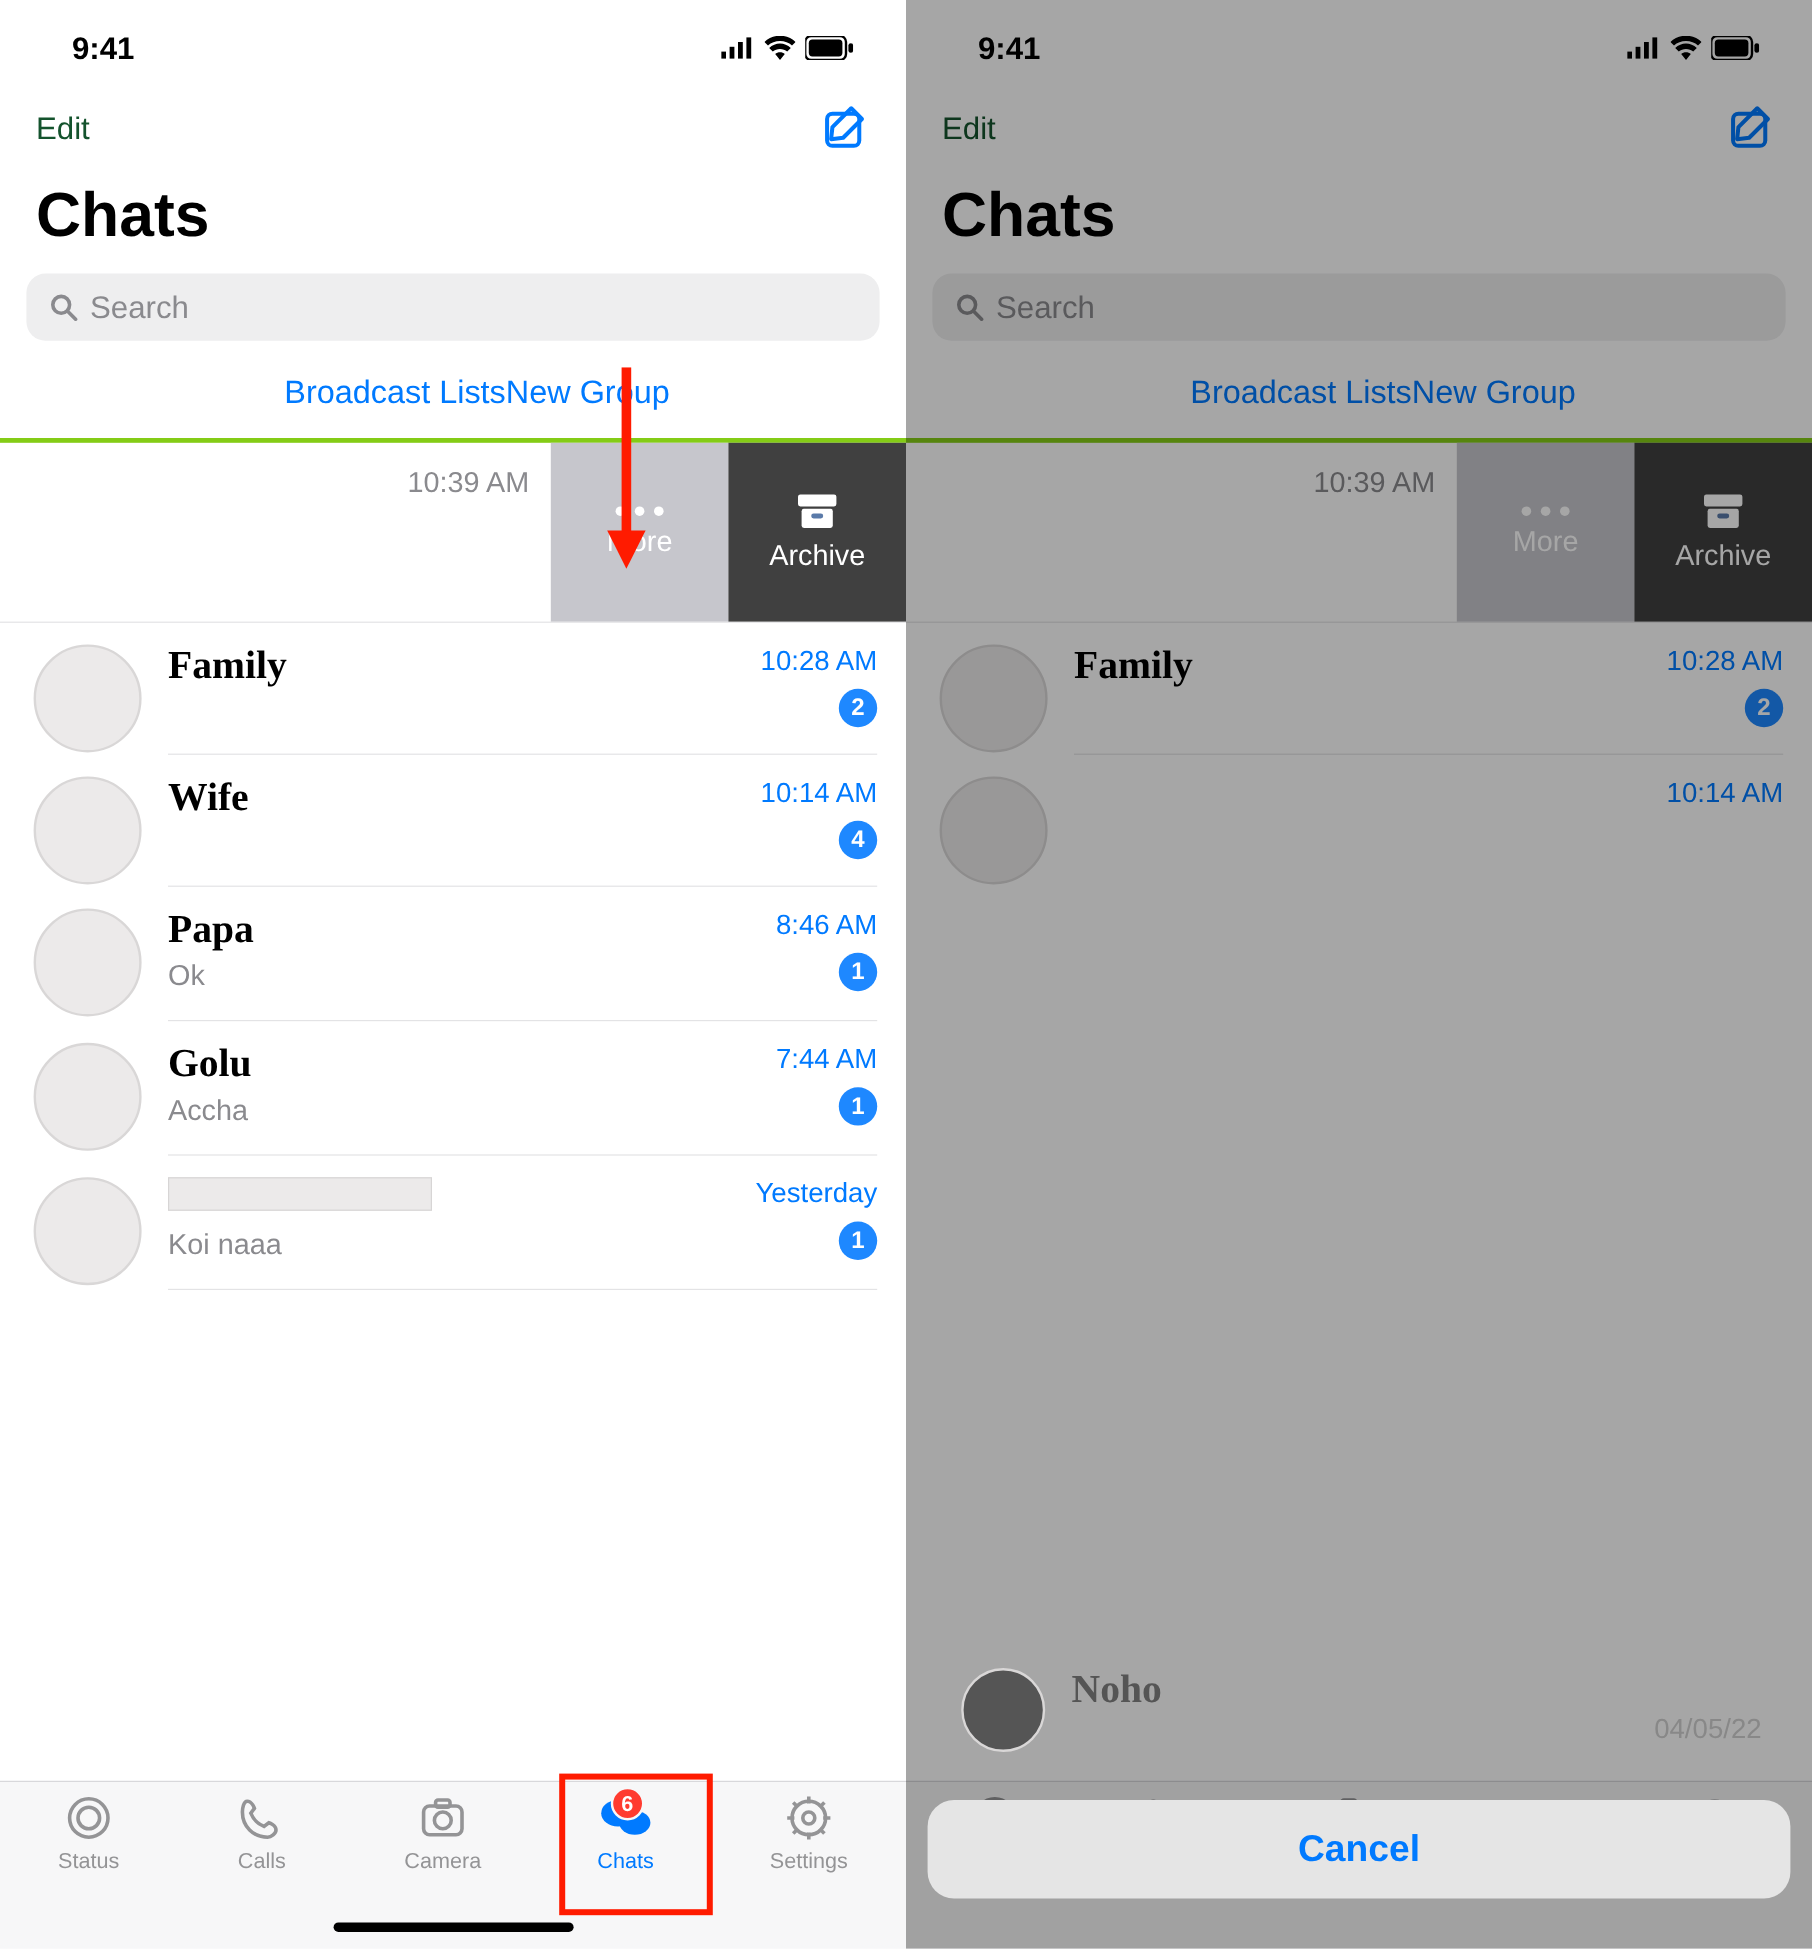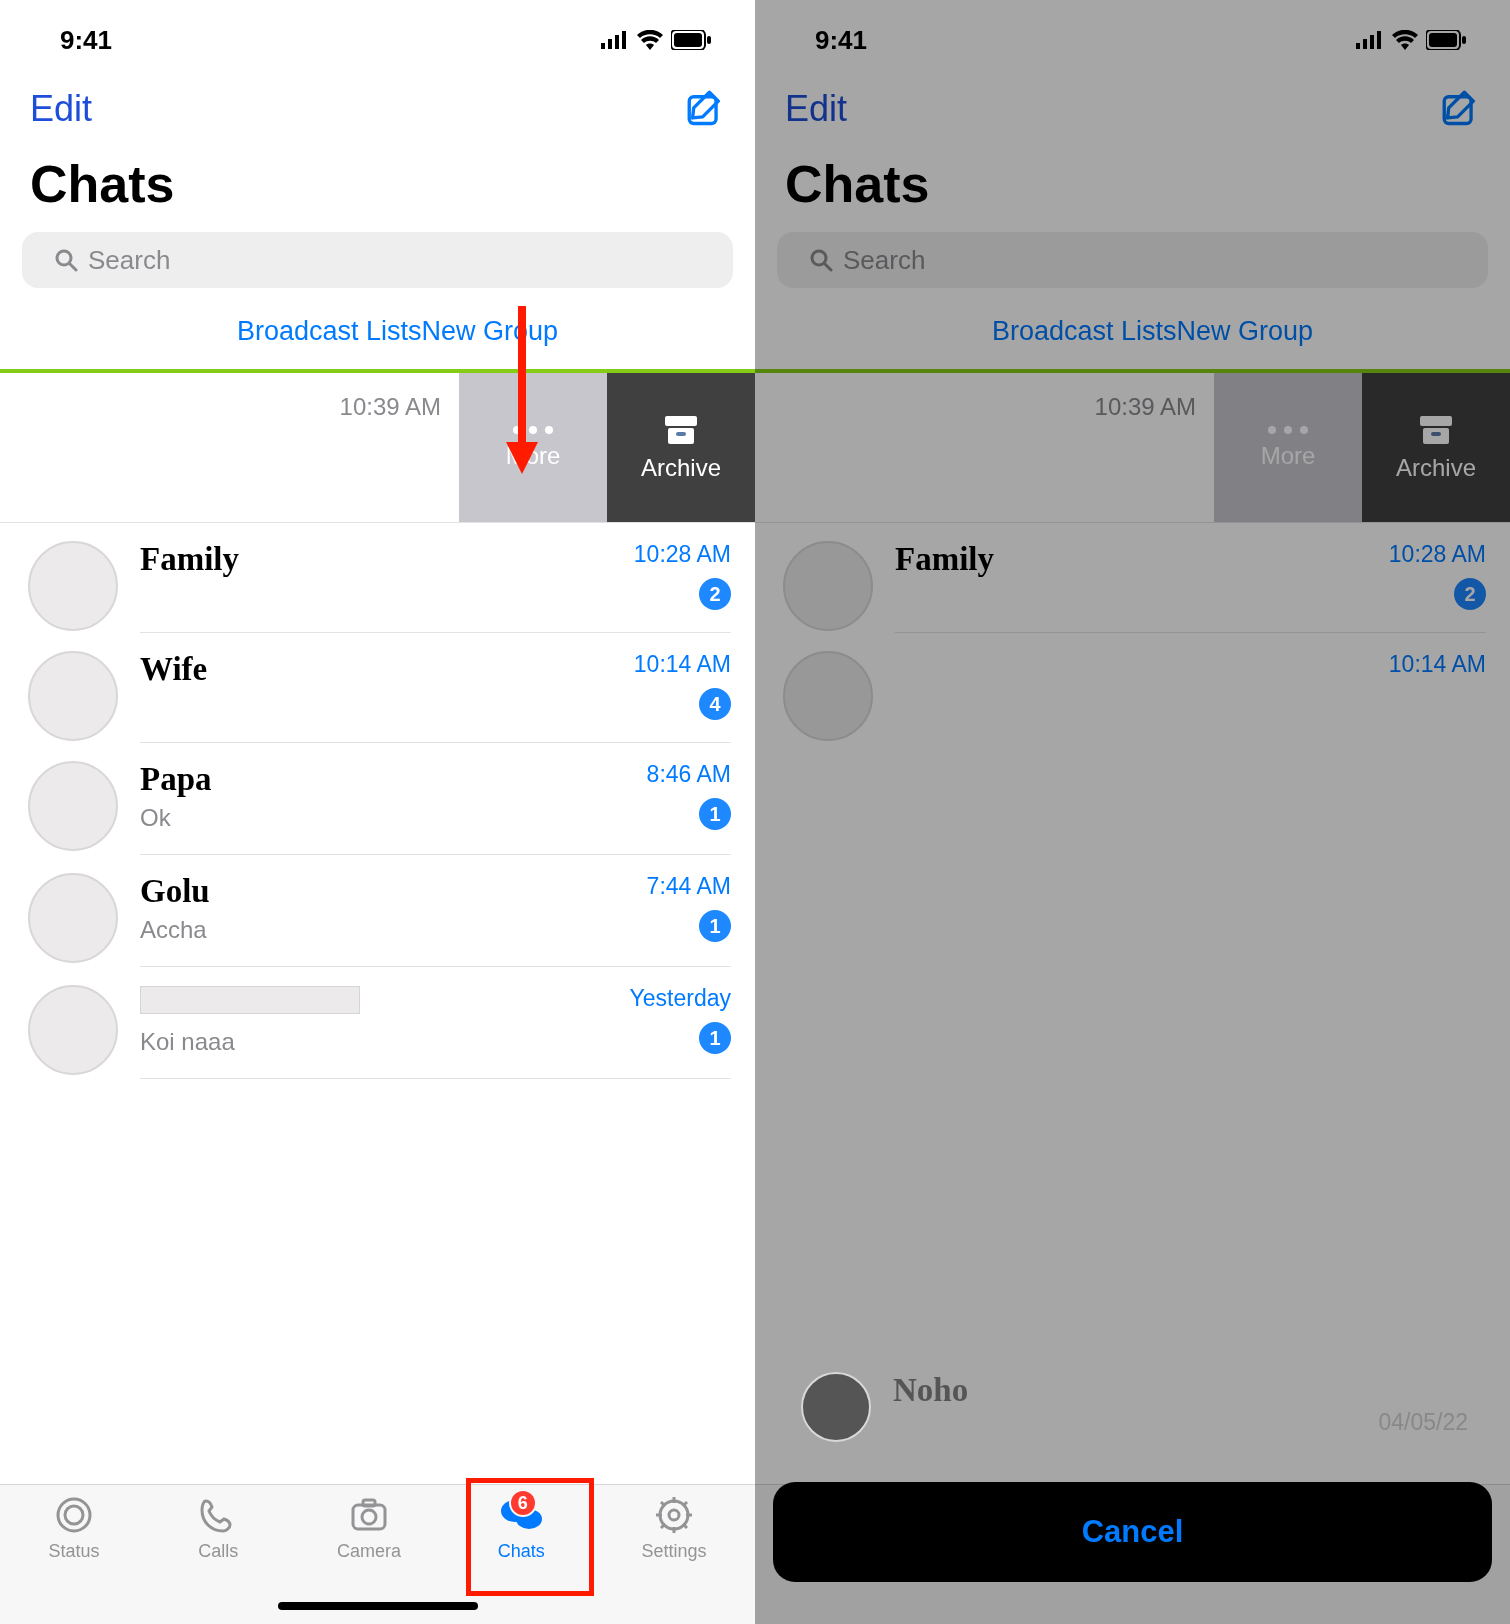--- a/index.html
+++ b/index.html
@@ -5,24 +5,24 @@
   * { box-sizing: border-box; margin: 0; padding: 0; }
   body { font-family: -apple-system, "Helvetica Neue", Arial, sans-serif; background: #fff; }
   .wrap { display: flex; width: 1510px; }
   .phone { width: 755px; height: 1624px; position: relative; overflow: hidden; background: #fff; }
   .phone.dimmed::after { content:""; position:absolute; inset:0; background:rgba(0,0,0,.35); z-index:5; pointer-events:none; }
   
   .statusbar { display:flex; justify-content:space-between; align-items:center; height:80px; padding:0 44px 0 60px; font-size:26px; font-weight:600;text-align:center; }
   .status-icons { display:flex; gap:8px; align-items:center; }
   
   .navrow { display:flex; justify-content:space-between; align-items:center; padding:8px 30px 4px; }
-  .navrow .link { color:#1d4ed8; font-size:36px; }
+  .navrow .link { color:#14532d; font-size:26px; }
   .compose { width:38px; height:38px; color:#007aff; }
   .title { font-size:52px; font-weight:700; padding:20px 30px 14px; }
-  .search { margin:4px 22px 12px; background:#eeeeef; border-radius:16px; height:56px; display:flex; align-items:center; padding:0 32px; color:#8a8a8e; font-size:26px; gap:10px;}
+  .search { margin:4px 22px 12px; background:#eeeeef; border-radius:16px; height:56px; display:flex; align-items:center; padding:0 19px; color:#8a8a8e; font-size:26px; gap:10px;}
   .subrow { display:flex; justify-content:center; padding:16px 30px 22px;margin-left:40px; }
   .subrow .link { color:#007aff; font-size:27px; }
   
   .swiperow { display:flex; height:154px; border-top:4px solid #84cc16; border-bottom:1px solid #e3e3e5; }
   .swiperow .leftcol { position:relative; flex:1; padding:20px 0 0 0;}
   .swiperow .leftcol .nm { font-size:27px; font-weight:600; margin-left:-110px;}
   .swiperow .leftcol .sb { color:#8a8a8e; font-size:24px; margin-left:-110px; margin-top:6px;}
   .swiperow .tm { color:#8a8a8e; font-size:24px; margin-right:18px; margin-top:20px;}
   .action { width:148px; display:flex; flex-direction:column; align-items:center; justify-content:center; color:#fff; font-size:24px; gap:8px;}
   .action.more { background:#c6c6cc; }
@@ -49,21 +49,21 @@
   .redbox-tab { position:absolute; border:5px solid #ff1b00; pointer-events:none;}
   
   .arrow-annot { position:absolute; z-index:3; left:502px; top:306px; }
   
   .sheetwrap { position:absolute; left:0; right:0; bottom:0; z-index:10; padding:0 18px 42px;}
   .sheet { background:#f3f2f3; border-radius:22px; overflow:hidden;}
   .sheet .opt { height:112px; display:flex; align-items:center; justify-content:center; font-size:31px; color:#007aff; border-bottom:1px solid #dedde0;}
   .sheet .opt:last-child { border-bottom:none; }
   .sheet .opt.destructive { color:#ff3b30; position:relative;}
   .sheet .opt.destructive::before { content:""; position:absolute; inset:2px; border:5px solid #ff1b00; pointer-events:none;}
-  .cancelbtn { margin-top:16px; background:#000000; border-radius:22px; height:100px; display:flex; align-items:center; justify-content:center; font-size:31px; font-weight:600; color:#007aff;}
+  .cancelbtn { margin-top:16px; background:#e5e5e5; border-radius:22px; height:82px; display:flex; align-items:center; justify-content:center; font-size:31px; font-weight:600; color:#007aff;}
   .partialrow { display:flex; padding:14px 24px 0 28px;}
   .partialrow .rowbody { border-bottom:none;flex-direction:column;}
 </style>
 </head>
 <body>
 
 <div class="wrap">
 
 <div class="phone">
   <div class="statusbar">

